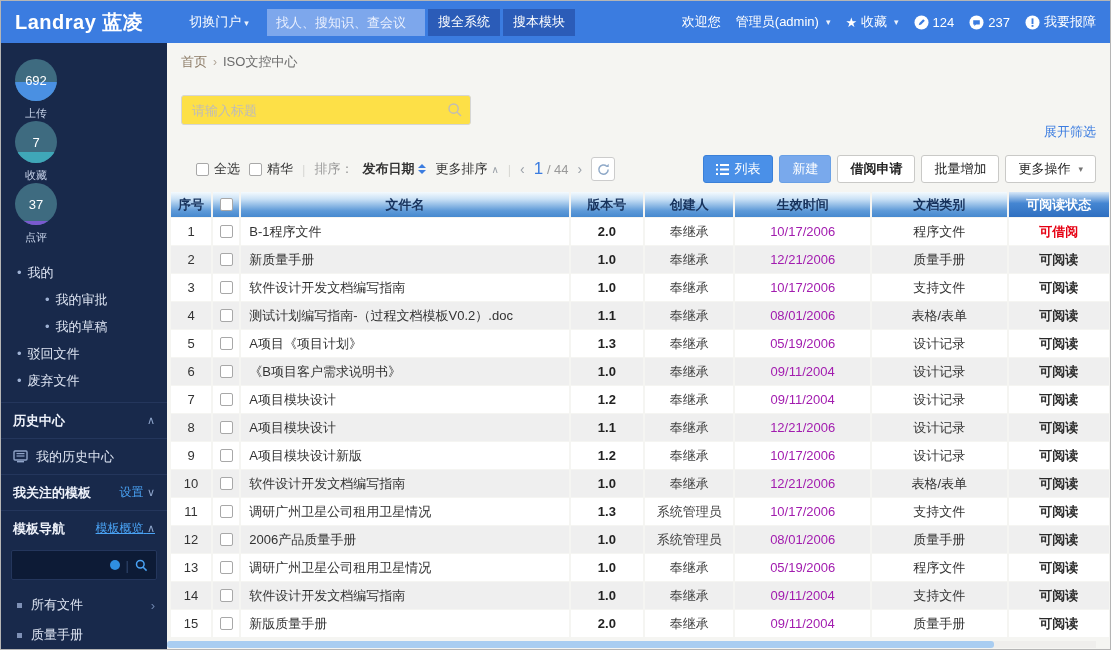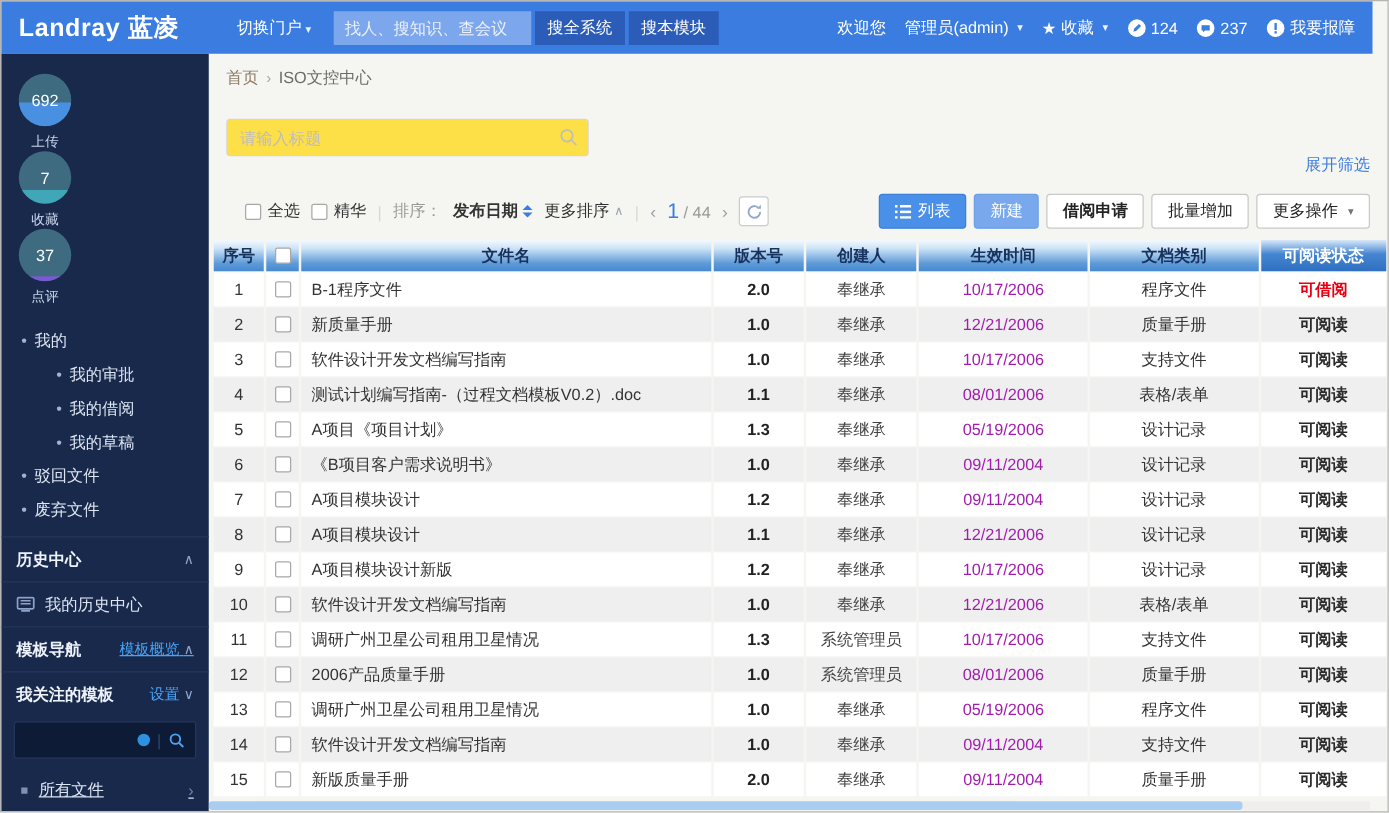--- a/index.html
+++ b/index.html
@@ -7,21 +7,21 @@
   body {
     font-family: "Liberation Sans", sans-serif;
     background:#f5f5f2;
     position:relative;
     overflow:hidden;
     border:1px solid #b5b5b5;
   }
   :root { --accent:#3b7ce0; --link:#4aa3f5; --red:#e60012; }
 
   
-  .topbar { position:absolute; top:0; left:0; right:12px; height:42px;
+  .topbar { position:absolute; top:0; left:0; right:0; height:42px;
     background:var(--accent); display:flex; align-items:center;
     color:#fff; padding:0 14px; }
   .logo { font-size:20px; font-weight:bold; letter-spacing:0.5px; white-space:nowrap; cursor:pointer; }
   .portal { margin-left:46px; font-size:13px; cursor:pointer; white-space:nowrap; }
   .caret { font-size:9px; margin-left:3px; opacity:.9; }
   .top-search { display:flex; align-items:center; margin-left:18px; }
   .top-search input { width:158px; height:27px; border:none; outline:none;
     background:#7da7ec; color:#fff; padding:0 9px; font-size:13px; font-family:inherit; }
   .top-search input::placeholder { color:#f0f4ff; opacity:.95; }
   .tsb { height:27px; margin-left:3px; border:none; background:#2b5cb8; color:#fff;
@@ -54,21 +54,21 @@
   .sec .rl.u { text-decoration:underline; }
   .hist-item { height:36px; display:flex; align-items:center; gap:8px; padding:0 12px;
     border-top:1px solid #24365c; cursor:pointer; }
   .side-search { margin:4px 10px 2px; height:30px; background:#0d1b36;
     border:1px solid #24365c; border-radius:2px; display:flex; align-items:center; padding:0 8px; }
   .side-search input { flex:1; min-width:0; background:transparent; border:none; outline:none;
     color:#dde4f2; font-size:12px; font-family:inherit; }
   .ss-dot { width:10px; height:10px; border-radius:50%; background:#2f8fe0; display:inline-block; cursor:pointer; }
   .ss-div { color:#31466e; margin:0 6px; }
   .cats { padding:8px 0 0; }
-  .cat { height:30px; display:flex; align-items:center; padding:0 12px 0 16px; cursor:pointer;text-decoration:underline; }
+  .cat { height:30px; display:flex; align-items:center; padding:0 12px 0 16px; cursor:pointer; }
   .cat .sq { width:5px; height:5px; background:#7e90b5; margin-right:9px; flex:none; }
   .cat .arrow { margin-left:auto; color:#6d84ad; font-size:13px; }
 
   
   .main { position:absolute; top:42px; left:166px; right:0; bottom:0; overflow:hidden; }
   .breadcrumb { padding:10px 14px 4px; font-size:13px; color:#8c7b66; }
   .breadcrumb .sep { color:#b0a698; margin:0 6px; font-size:12px; }
   .breadcrumb .cur { color:#6b6b6b; }
   .search-row { display:flex; align-items:center; padding:4px 14px 0; }
   .title-box { position:relative; width:290px; }
@@ -199,21 +199,20 @@
         <div class="stat-label">点评</div>
       </div>
     </div>
 
   <nav class="menu">
     <div class="m-item"><span class="b">•</span><span>我的</span></div>
     <div>
 
         <div class="m-item m-sub"><span class="b">•</span><span>我的审批</span></div>
 
-        <div class="m-item m-sub"><span class="b">•</span><span>我的借阅</span></div>
 
         <div class="m-item m-sub"><span class="b">•</span><span>我的草稿</span></div>
       </div>
     <div>
 
         <div class="m-item"><span class="b">•</span><span>驳回文件</span></div>
 
         <div class="m-item"><span class="b">•</span><span>废弃文件</span></div>
       </div>
   </nav>
@@ -226,27 +225,27 @@
     <svg width="15" height="13" viewBox="0 0 15 13">
         <rect x="1" y="1" width="13" height="9" rx="1" fill="none" stroke="#8fa3c8" stroke-width="1.4"></rect>
         <rect x="3.5" y="3" width="8" height="1.2" fill="#8fa3c8"></rect>
         <rect x="3.5" y="5.4" width="8" height="1.2" fill="#8fa3c8"></rect>
         <rect x="4" y="11" width="7" height="1.4" fill="#8fa3c8"></rect>
       </svg>
     <span>我的历史中心</span>
   </div>
 
   <div class="sec">
+    <span class="t">我关注的模板</span>
+    <span class="rl"><span>设置</span> <span class="r">∨</span></span>
+  </div>
+
+  <div class="sec">
     <span class="t">模板导航</span>
     <span class="rl u"><span>模板概览</span> <span class="r">∧</span></span>
-  </div>
-
-  <div class="sec">
-    <span class="t">我关注的模板</span>
-    <span class="rl"><span>设置</span> <span class="r">∨</span></span>
   </div>
 
   <div class="side-search">
     <input style="">
     <span class="ss-dot"></span>
     <span class="ss-div">|</span>
     <svg width="13" height="13" viewBox="0 0 13 13">
         <circle cx="5.3" cy="5.3" r="3.8" fill="none" stroke="#4aa3f5" stroke-width="1.5"></circle>
         <line x1="8.2" y1="8.2" x2="11.6" y2="11.6" stroke="#4aa3f5" stroke-width="1.5"></line>
       </svg>

